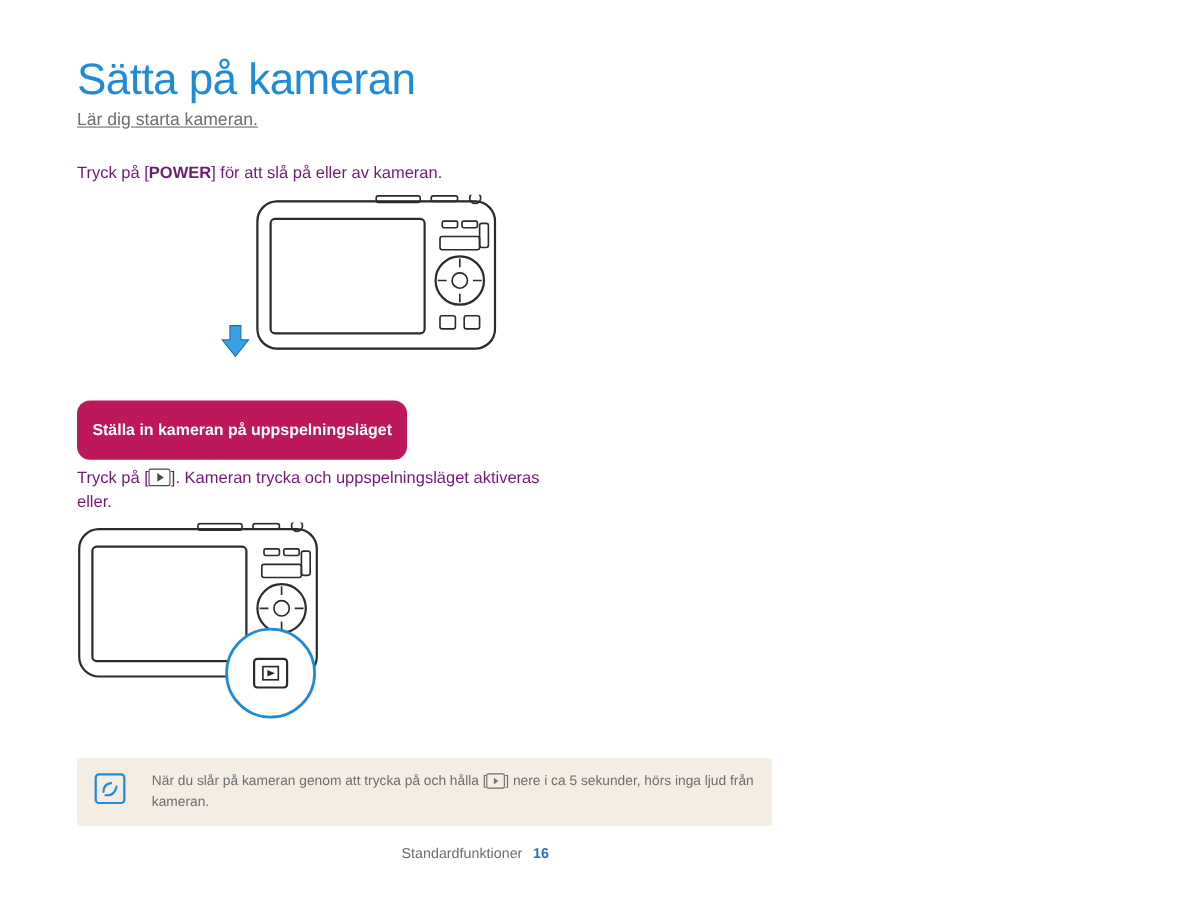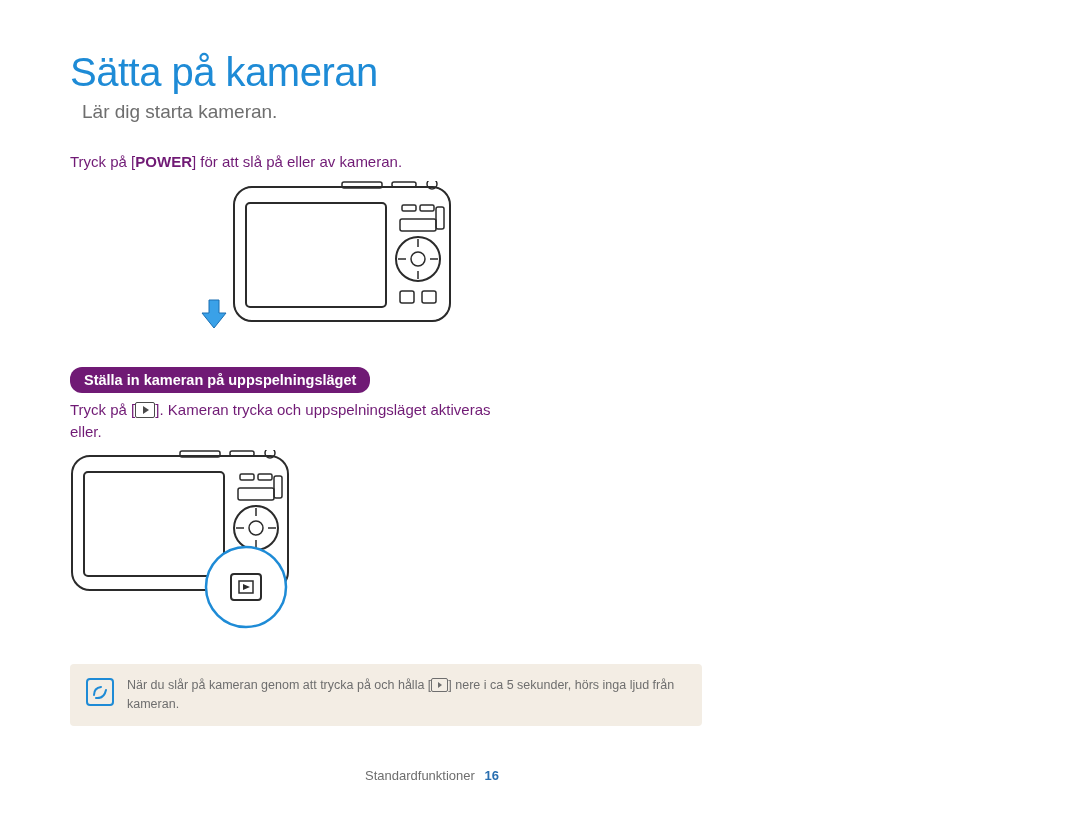--- a/index.html
+++ b/index.html
@@ -21,44 +21,45 @@
     padding: 50px 70px 0 70px;
   }
   .title {
     font-size: 40px;
     font-weight: 400;
     color: #1e8bd6;
     letter-spacing: -0.5px;
     margin: 0 0 6px 0;
   }
   .subtitle {
-    font-size: 19px;
+    font-size: 16px;
     color: #6e6e6e;
-    margin: 0 0 28px 12px;
+    margin: 0 0 28px 0;
+    text-decoration: underline;
   }
   .body-text {
     font-size: 15px;
     color: #701a75;
     line-height: 1.45;
     margin: 0 0 6px 0;
   }
   .camera-block {
     margin: 8px 0 20px 0;
   }
   .arrow-down {
     margin-left: 130px;
     margin-bottom: 2px;
   }
   .section-pill {
     display: inline-block;
-    background: #701a75;
+    background: #be185d;
     color: #fff;
     font-size: 14.5px;
     font-weight: 700;
-    padding: 5px 14px;
+    padding: 19px 14px;
     border-radius: 12px;
     margin: 12px 0 6px 0;
   }
   .play-inline {
     display: inline-flex;
     vertical-align: middle;
     align-items: center;
     justify-content: center;
     width: 18px;
     height: 14px;
@@ -72,21 +73,21 @@
     display: block;
     width: 0; height: 0;
     border-top: 4px solid transparent;
     border-bottom: 4px solid transparent;
     border-left: 6px solid #4a4a4a;
     margin-left: 1px;
   }
   .note-box {
     display: flex;
     align-items: flex-start;
-    gap: 13px;
+    gap: 24px;
     background: #f3ede4;
     border-radius: 4px;
     padding: 12px 16px;
     margin-top: 24px;
     max-width: 600px;
   }
   .note-icon {
     flex: 0 0 auto;
     width: 24px;
     height: 24px;

